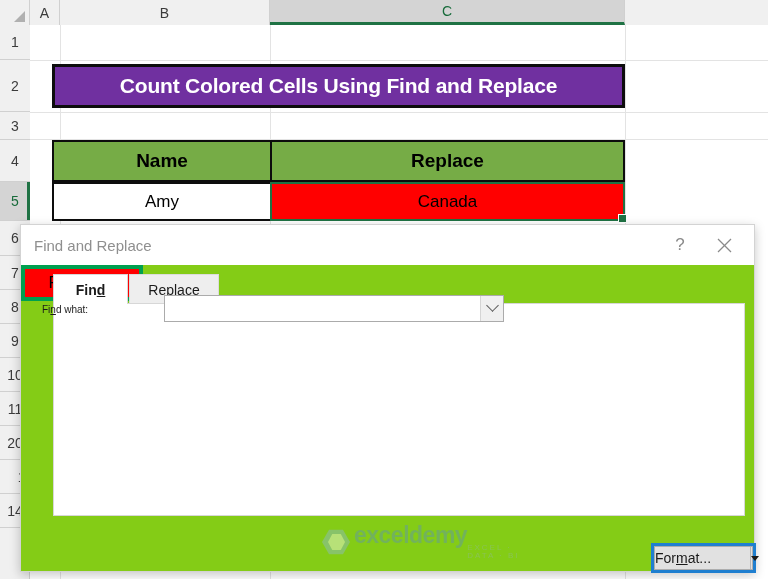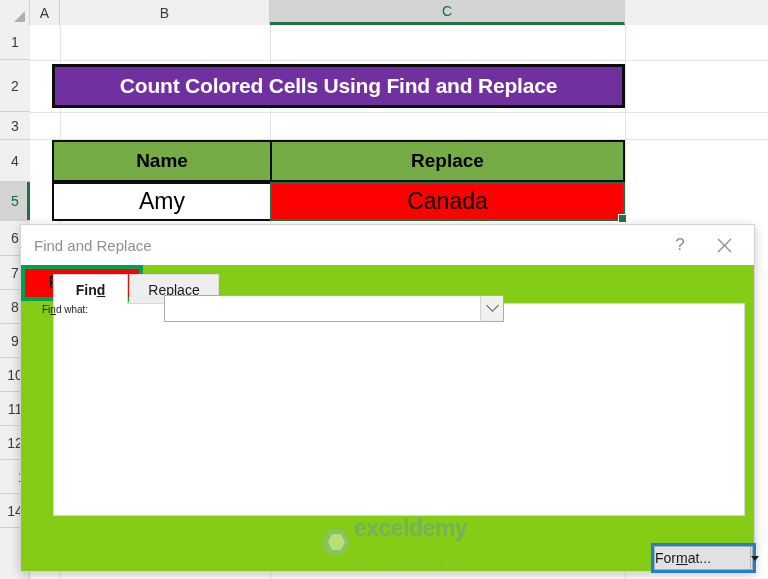--- a/index.html
+++ b/index.html
@@ -89,21 +89,21 @@
     color: #000000; font-weight: bold; font-size: 19px;
   }
   .hdr-name    { left: 52px;  width: 220px; }
   .hdr-country { left: 270px; width: 355px; }
 
   
   .data-cell {
     position: absolute; top: 182px; height: 39px;
     border: 2px solid #0d0d0d;
     display: flex; align-items: center; justify-content: center;
-    font-size: 23px; color: #000;
+    font-size: 17px; color: #000;
   }
   .cell-name    { left: 52px;  width: 220px; background: #ffffff; }
   .cell-country {
     left: 270px; width: 355px; background: #ff0000;
     border: 2px solid #1f7244;
   }
   .cell-country::after {
     content: ""; position: absolute; right: -4px; bottom: -4px;
     width: 7px; height: 7px; background: #1f7244;
     border: 1px solid #ffffff;
@@ -234,21 +234,21 @@
   .wm-logo .hexa {
     position: absolute; inset: 0;
     background: #8fb8dc;
     clip-path: polygon(25% 6%, 75% 6%, 100% 50%, 75% 94%, 25% 94%, 0% 50%);
   }
   .wm-logo .hexb {
     position: absolute; left: 6px; top: 5px; width: 17px; height: 18px;
     background: #ffffff;
     clip-path: polygon(25% 6%, 75% 6%, 100% 50%, 75% 94%, 25% 94%, 0% 50%);
   }
-  .wm-texts { display: flex; flex-direction: column; line-height: 1; }
+  .wm-texts { display: flex; line-height: 1; }
   .wm-name { font-size: 23px; font-weight: bold; color: #5b8fbe; letter-spacing: -0.5px; }
   .wm-sub { font-size: 8px; color: #8fb8a8; letter-spacing: 2px; margin-top: 20px; }
 </style>
 </head>
 <body>
 
 <div id="app">
 
   <div class="sheet">
 
@@ -305,21 +305,21 @@
       <div class="row-head" style="top:299px; height:34px;">
           <span>9</span>
         </div>
       <div class="row-head" style="top:333px; height:34px;">
           <span>10</span>
         </div>
       <div class="row-head" style="top:367px; height:34px;">
           <span>11</span>
         </div>
       <div class="row-head" style="top:401px; height:34px;">
-          <span>12</span>
+          <span>20</span>
         </div>
       <div class="row-head" style="top:435px; height:34px;padding-left:21px;">
           <span>13</span>
         </div>
       <div class="row-head" style="top:469px; height:34px;">
           <span>14</span>
         </div>
     </div>
 
     <div class="banner">

